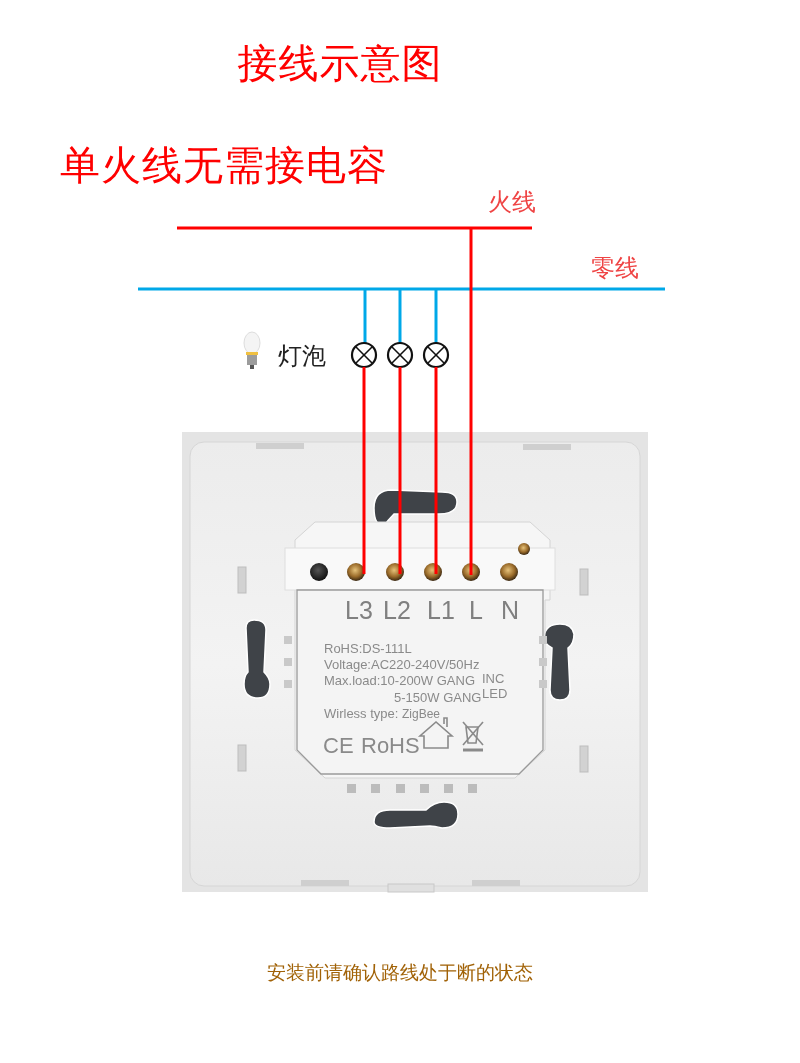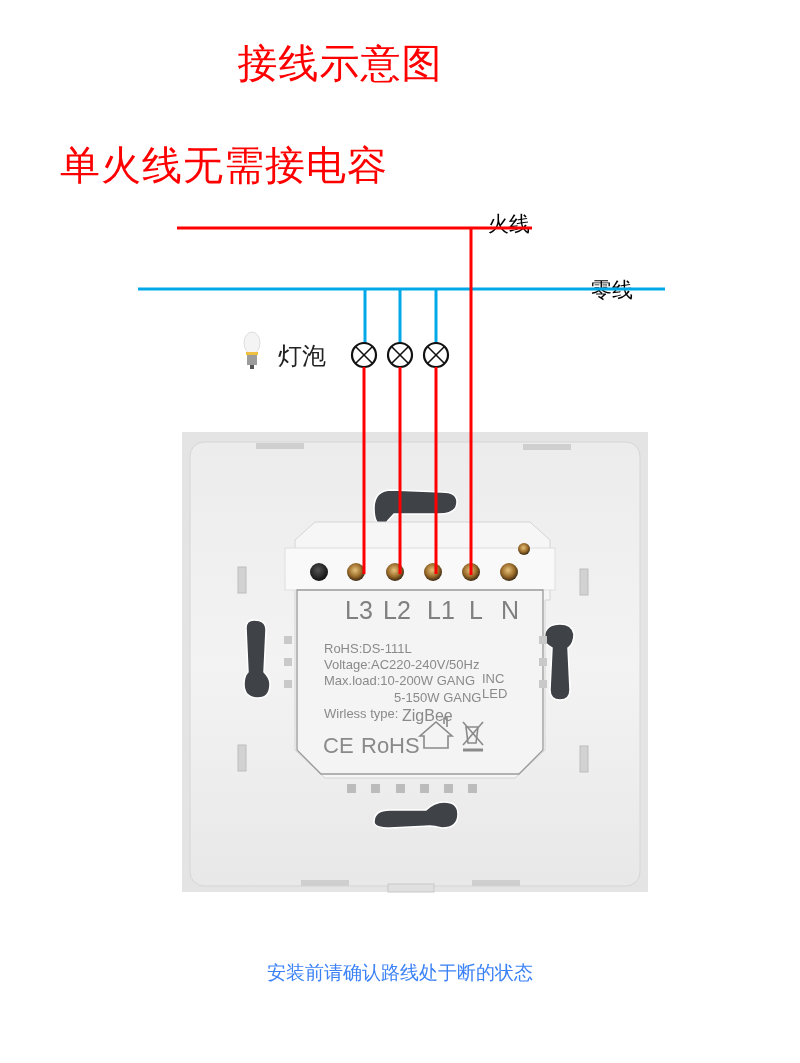--- a/index.html
+++ b/index.html
@@ -8,28 +8,28 @@
 
   .title {
     position: absolute; left: 0; top: 36px; width: 680px; text-align: center;
     color: #ff0000; font-size: 40px; font-weight: normal; letter-spacing: 1px;
   }
   .subtitle {
     position: absolute; left: 60px; top: 138px;
     color: #ff0000; font-size: 40px; letter-spacing: 1px;
   }
   .wire-label {
-    position: absolute; color: #000000; font-size: 21px; margin-top: 24px;
+    position: absolute; color: #ef4444; font-size: 24px;
   }
   .bulb-label {
     position: absolute; left: 278px; top: 340px; color: #222222; font-size: 24px;
   }
   .footer-note {
     position: absolute; left: 0; top: 960px; width: 800px; text-align: center;
-    color: #3b82f6; font-size: 19px;
+    color: #a16207; font-size: 19px;
   }
 
   svg.layer { position: absolute; left: 0; top: 0; }
   .terminals { position: absolute; top: 596px; left: 345px; font-size: 25px; color: #808080; font-family: "Liberation Sans", sans-serif; }
   .terminals span { position: absolute; white-space: nowrap; }
   .spec-line { position: absolute; left: 324px; font-size: 13px; color: #8a8a8a; font-family: "Liberation Sans", sans-serif; white-space: nowrap; }
   .cert { position: absolute; top: 733px; font-size: 22px; color: #8a8a8a; font-family: "Liberation Sans", sans-serif; }
 </style>
 </head>
 <body>
@@ -180,18 +180,18 @@
   <span style="left:156px;">N</span>
 </div>
 
 <div class="spec-line" style="top:641px;">RoHS:DS-111L</div>
 <div class="spec-line" style="top:657px;">Voltage:AC220-240V/50Hz</div>
 <div class="spec-line" style="top:673px;text-align:center;">Max.load:10-200W GANG</div>
 <div class="spec-line" style="top:671px; left:482px;">INC</div>
 <div class="spec-line" style="top:690px; left:394px;">5-150W GANG</div>
 <div class="spec-line" style="top:686px; left:482px;">LED</div>
 <div class="spec-line" style="top:706px;">Wirless type:</div>
-<div class="spec-line" style="top:707px; left:402px; font-size:16px;">ZigBee</div>
+<div class="spec-line" style="top:707px; left:402px; font-size:12px;">ZigBee</div>
 
 <div class="cert" style="left:323px;">CE</div>
 <div class="cert" style="left:361px;">RoHS</div>
 
 <div class="footer-note">安装前请确认路线处于断的状态</div>
 
 </body></html>

